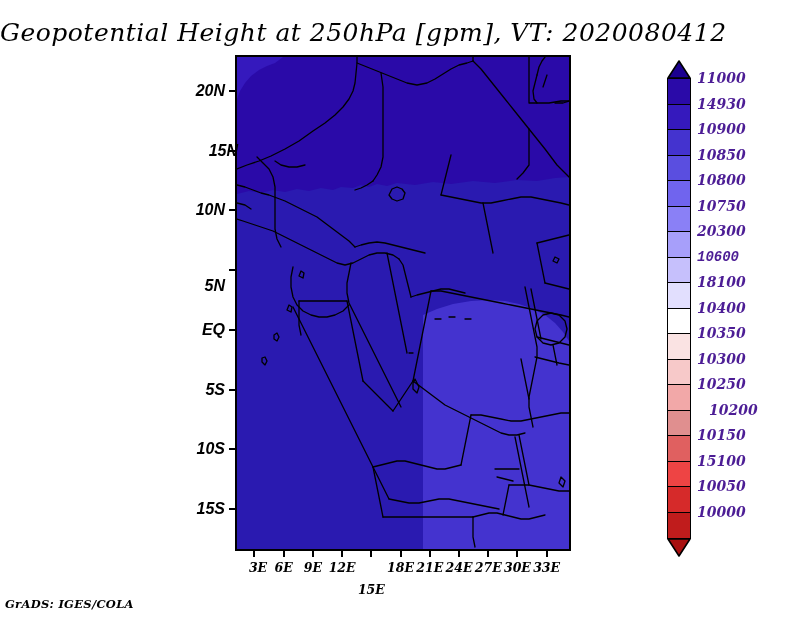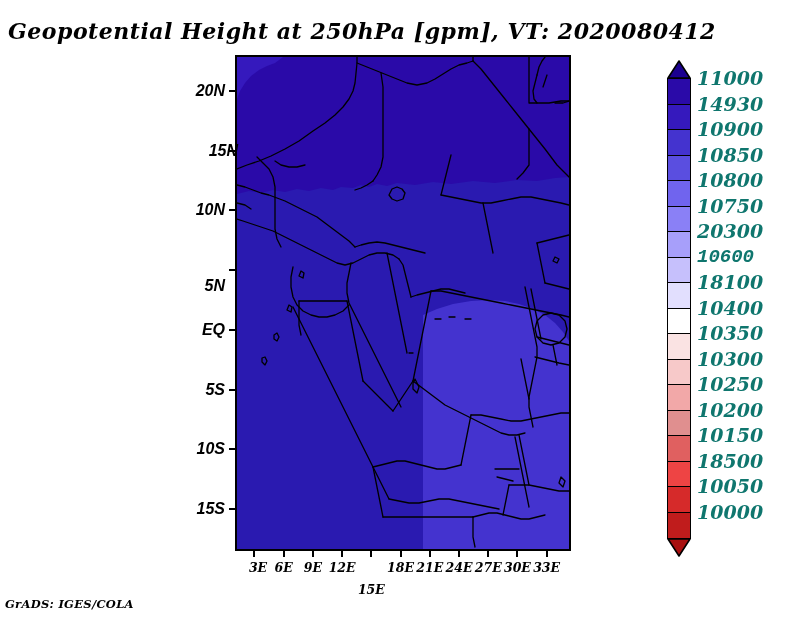--- a/index.html
+++ b/index.html
@@ -2,22 +2,22 @@
 <html><head>
 <meta charset="utf-8">
 <style>
   html,body{margin:0;padding:0;}
   body{
     width:800px;height:618px;background:#ffffff;overflow:hidden;
     font-family:"DejaVu Serif",serif;position:relative;
   }
   #title{
     position:absolute;left:0;top:18px;width:724px;text-align:center;
-    font-family:"DejaVu Serif",serif;font-style:italic;font-weight:700;
-    font-size:22px;letter-spacing:.5px;color:#000;white-space:nowrap;
+    font-family:"DejaVu Serif",serif;font-style:italic;font-weight:400;
+    font-size:25px;letter-spacing:.5px;color:#000;white-space:nowrap;
   }
   #credit{
     position:absolute;left:5px;top:597px;
     font-family:"DejaVu Serif",serif;font-style:italic;font-weight:700;
     font-size:11.5px;color:#000;letter-spacing:.3px;
   }
   
   #mapwrap{position:absolute;left:235px;top:55px;width:336px;height:496px;}
   #mapframe{position:absolute;inset:0;border:2px solid #000;box-sizing:border-box;}
   #mapsvg{position:absolute;left:2px;top:2px;}
@@ -34,21 +34,21 @@
     font-size:12.5px;color:#000;white-space:nowrap;
   }
   .xtick{position:absolute;width:2px;height:6px;background:#000;}
   
   #cbar{position:absolute;left:667px;top:60px;width:24px;height:495px;}
   .cseg{position:absolute;left:0;width:24px;box-sizing:border-box;
         border:1.6px solid #000;}
   .clab{
     position:absolute;left:30px;transform:translateY(-50%);
     font-family:"DejaVu Serif",serif;font-style:italic;font-weight:700;
-    font-size:19px;color:#0f766e;white-space:nowrap;
+    font-size:14px;color:#4c1d95;white-space:nowrap;
   }
   .cap{position:absolute;left:0;width:24px;height:18px;}
 </style>
 </head>
 <body>
 
 <div id="title">Geopotential Height at 250hPa [gpm], VT: 2020080412</div>
 
 <div id="mapwrap">
 
@@ -285,20 +285,20 @@
     <div class="clab" style="top: 94.5px;">10850</div>
     <div class="clab" style="top: 120px;">10800</div>
     <div class="clab" style="top: 145.5px;">10750</div>
     <div class="clab" style="top: 171px;">20300</div>
     <div class="clab" style="top: 196.5px; font-family: Liberation Mono, monospace;">10600</div>
     <div class="clab" style="top: 222px;">18100</div>
     <div class="clab" style="top: 247.5px;">10400</div>
     <div class="clab" style="top: 273px;">10350</div>
     <div class="clab" style="top: 298.5px;">10300</div>
     <div class="clab" style="top: 324px;">10250</div>
-    <div class="clab" style="top: 349.5px;">10200</div>
+    <div class="clab" style="top: 349.5px; margin-left: 12px;">10200</div>
     <div class="clab" style="top: 375px;">10150</div>
-    <div class="clab" style="top: 400.5px;">18500</div>
+    <div class="clab" style="top: 400.5px;">15100</div>
     <div class="clab" style="top: 426px;">10050</div>
     <div class="clab" style="top: 451.5px;">10000</div>
   </div>
 
 <div id="credit">GrADS: IGES/COLA</div>
 
 </body></html>

